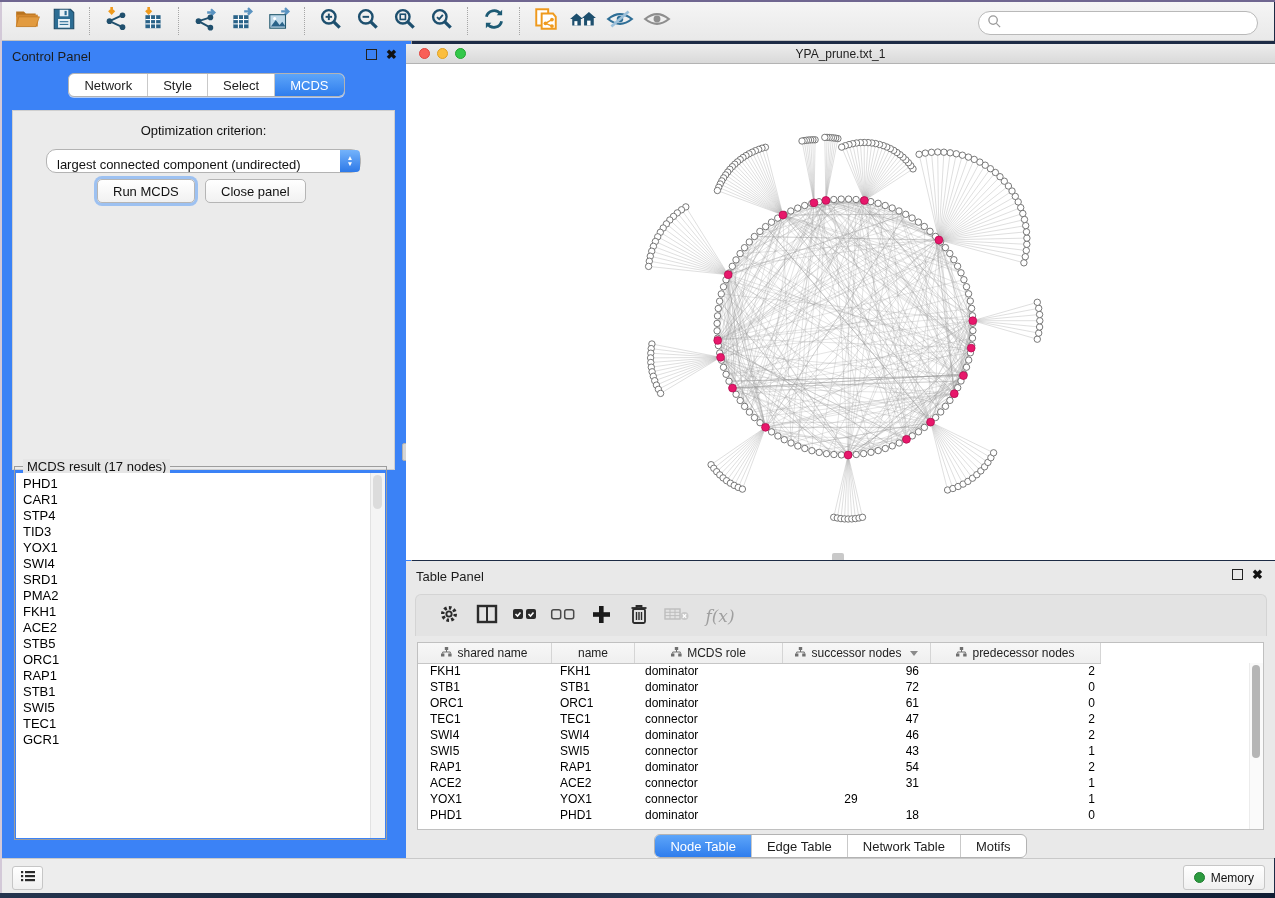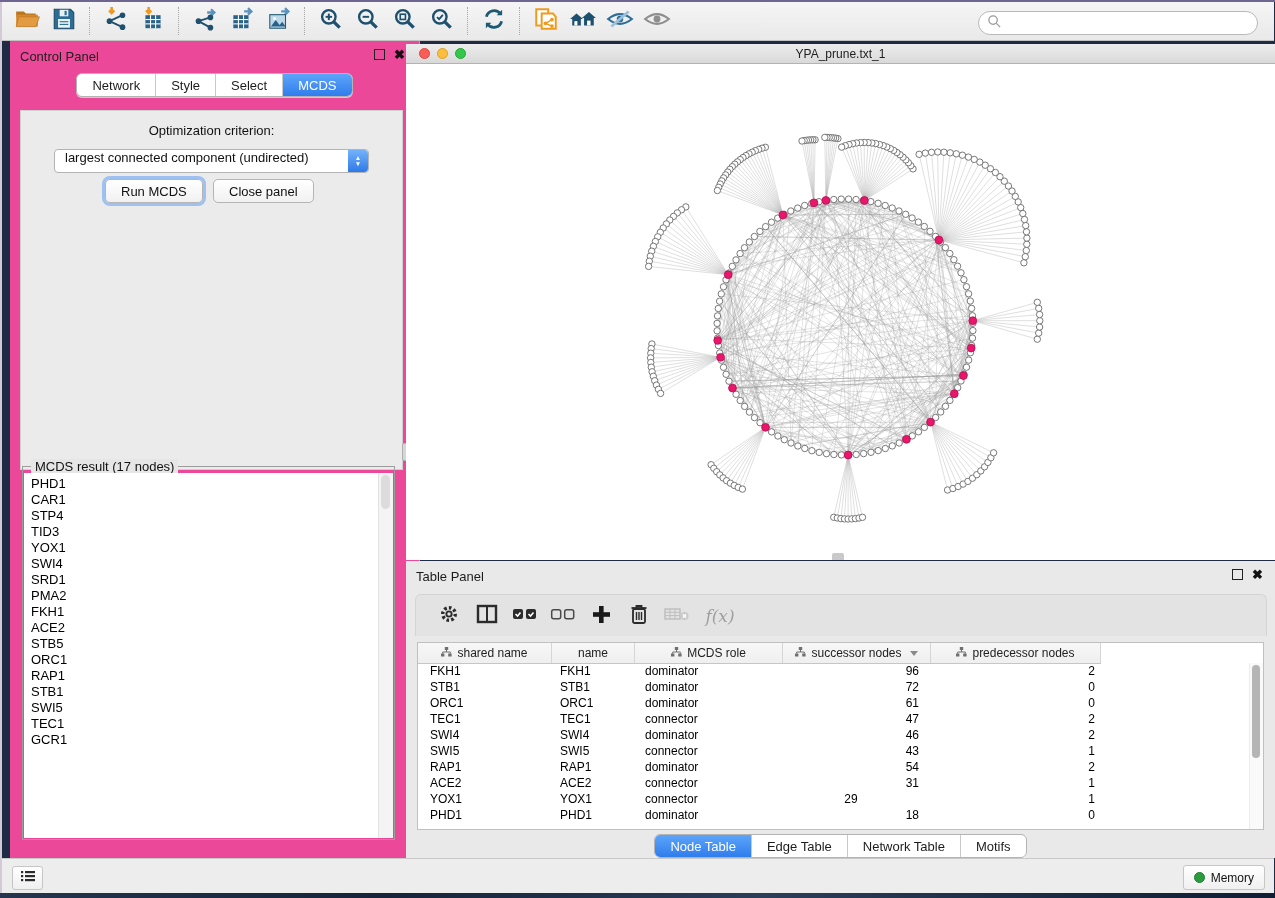--- a/index.html
+++ b/index.html
@@ -18,40 +18,40 @@
   #toolbar{left:2px;top:2px;width:1272px;height:39px;
     background:linear-gradient(#f5f5f5,#e9e9e9);border-bottom:1px solid #c2c2c2;
     display:flex;align-items:center;padding-left:6px;box-sizing:border-box;}
   .tbtn{width:37px;height:32px;display:flex;align-items:center;justify-content:center;flex:0 0 auto;}
   .sep{width:0;height:28px;border-left:1px dotted #a6a6a6;margin:0 7px;flex:0 0 auto;}
   #search-box{position:absolute;right:16px;top:9px;width:270px;height:22px;background:#fff;
     border:1px solid #b9b9b9;border-radius:12px;display:flex;align-items:center;padding-left:8px;}
   #search-box input{border:none;outline:none;background:transparent;flex:1;font-size:12px;height:18px;}
 
   
-  #control-panel{left:2px;top:41px;width:410px;height:817px;background:#ec4899;
-     border-right:1px solid #a9a9a9;box-sizing:border-box;margin-left:8px;}
+  #control-panel{left:2px;top:41px;width:410px;height:817px;background:#3b82f6;
+     border-right:1px solid #a9a9a9;box-sizing:border-box;}
   .panel-title{font-size:13px;color:#1c1c1c;}
   .win-btns{position:absolute;display:flex;gap:9px;align-items:center;}
   .float-glyph{width:9px;height:9px;border:1.5px solid #222;display:inline-block;}
   .close-glyph{font-size:13px;font-weight:bold;color:#111;line-height:9px;}
 
   .seg{display:inline-flex;border:1px solid #b3b3b3;border-radius:6px;background:#fff;
        overflow:hidden;font-size:13px;height:22px;box-shadow:0 1px 0 rgba(255,255,255,.6);}
   .seg .s{padding:0 15px;display:flex;align-items:center;border-right:1px solid #c9c9c9;color:#1d1d1d;}
   .seg .s:last-child{border-right:none;}
   .seg .s.active{background:linear-gradient(#5da5f9,#2f7ded);color:#fff;}
 
   #tab-content{left:10px;top:69px;width:383px;height:360px;background:#ebebeb;
      border:1px solid #cfcfcf;box-sizing:border-box;}
   .btn{background:linear-gradient(#ffffff,#f1f1f1);border:1px solid #b5b5b5;border-radius:5px;
        font-size:13px;color:#111;padding:3px 15px;height:24px;box-sizing:border-box;}
   .focus-ring{box-shadow:0 0 0 3px rgba(92,158,245,.55);}
   #criterion-dd{position:absolute;left:33px;top:38px;width:315px;height:24px;background:#fff;
-     border:1px solid #b3b3b3;border-radius:4px;display:flex;align-items:flex-start;box-sizing:border-box;gap:27px;}
+     border:1px solid #b3b3b3;border-radius:10px;display:flex;align-items:flex-end;box-sizing:border-box;gap:27px;}
   #criterion-dd .dd-text{flex:1;font-size:13px;color:#111;padding-left:10px;white-space:nowrap;}
   #criterion-dd .dd-step{width:20px;height:22px;border-radius:0 4px 4px 0;
      background:linear-gradient(#74b3fb,#2d79e8);color:#fff;display:flex;flex-direction:column;
      align-items:center;justify-content:center;font-size:6.5px;line-height:6px;}
 
   #mcds-fieldset{left:12px;top:425px;width:371px;height:372px;border:1px solid #9d9d9d;}
   #mcds-legend{position:absolute;left:8px;top:-8px;background:#e6e6e6;padding:0 4px;
      font-size:13px;color:#111;}
   #mcds-list{position:absolute;left:1px;top:6px;right:15px;bottom:1px;background:#fff;
      font-size:13px;color:#000;padding:3px 0 0 7px;overflow:hidden;}

